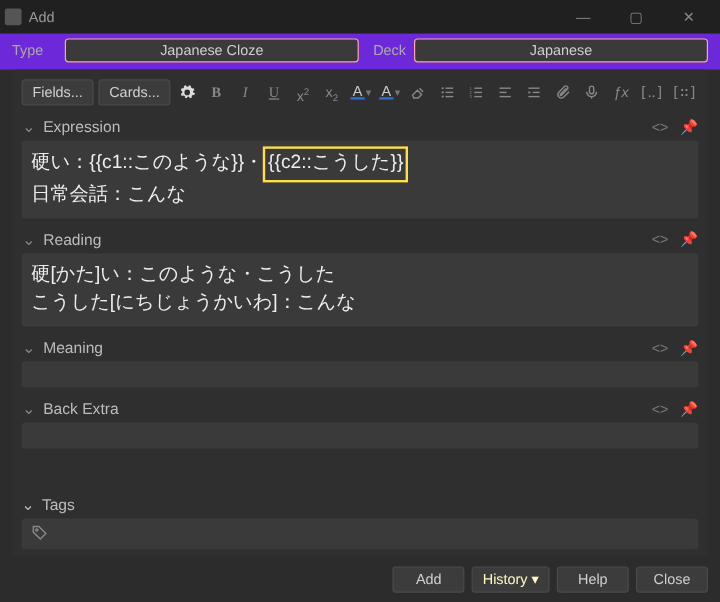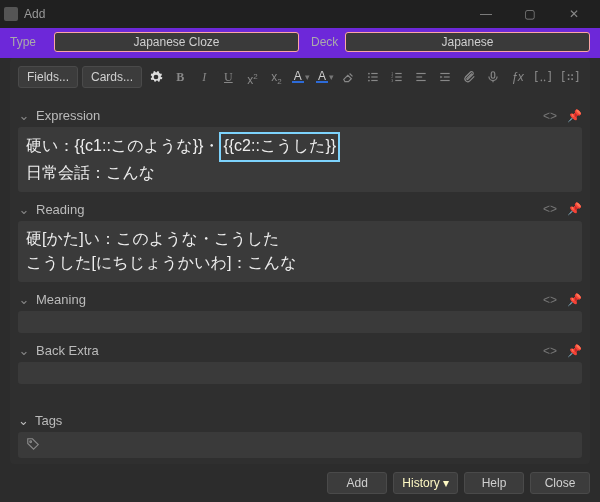--- a/index.html
+++ b/index.html
@@ -50,21 +50,21 @@
     border-radius: 4px;
     padding: 8px 8px 6px 8px;
     display: flex;
     flex-direction: column;
     overflow: hidden;
   }
   .toolbar {
     display: flex;
     align-items: flex-start;
     gap: 4px;
-    margin-bottom: 20px;
+    margin-bottom: 10px;
   }
   .tbtn {
     background: #3c3c3c;
     border: 1px solid #4a4a4a;
     color: #d0d0d0;
     border-radius: 3px;
     height: 22px;
     padding: 0 8px;
     font-size: 12px;
     line-height: 20px;
@@ -98,21 +98,21 @@
     color: #eee;
     font-size: 16px;
     line-height: 1.55;
     min-height: 22px;
     font-family: "Meiryo","Hiragino Kaku Gothic Pro","Yu Gothic",sans-serif;
   }
   .field-body.small { min-height: 22px; }
   .expr-line { white-space: nowrap; }
   .cloze-hl {
     display:inline-block;
-    border: 2px solid #7dd3fc;
+    border: 2px solid #fde047;
     padding: 0 2px 1px 2px;
     margin: -1px 0;
   }
   .tags-row {
     display:flex; align-items:center; gap:6px;
     background:#3a3a3a; border-radius:3px; height:26px; padding:0 8px;
     color:#888;
   }
   .tags-label-row { display:flex; align-items:center; gap:6px; color:#bbb; margin:14px 0 4px 0; font-size:13px;}
   .bottom {

